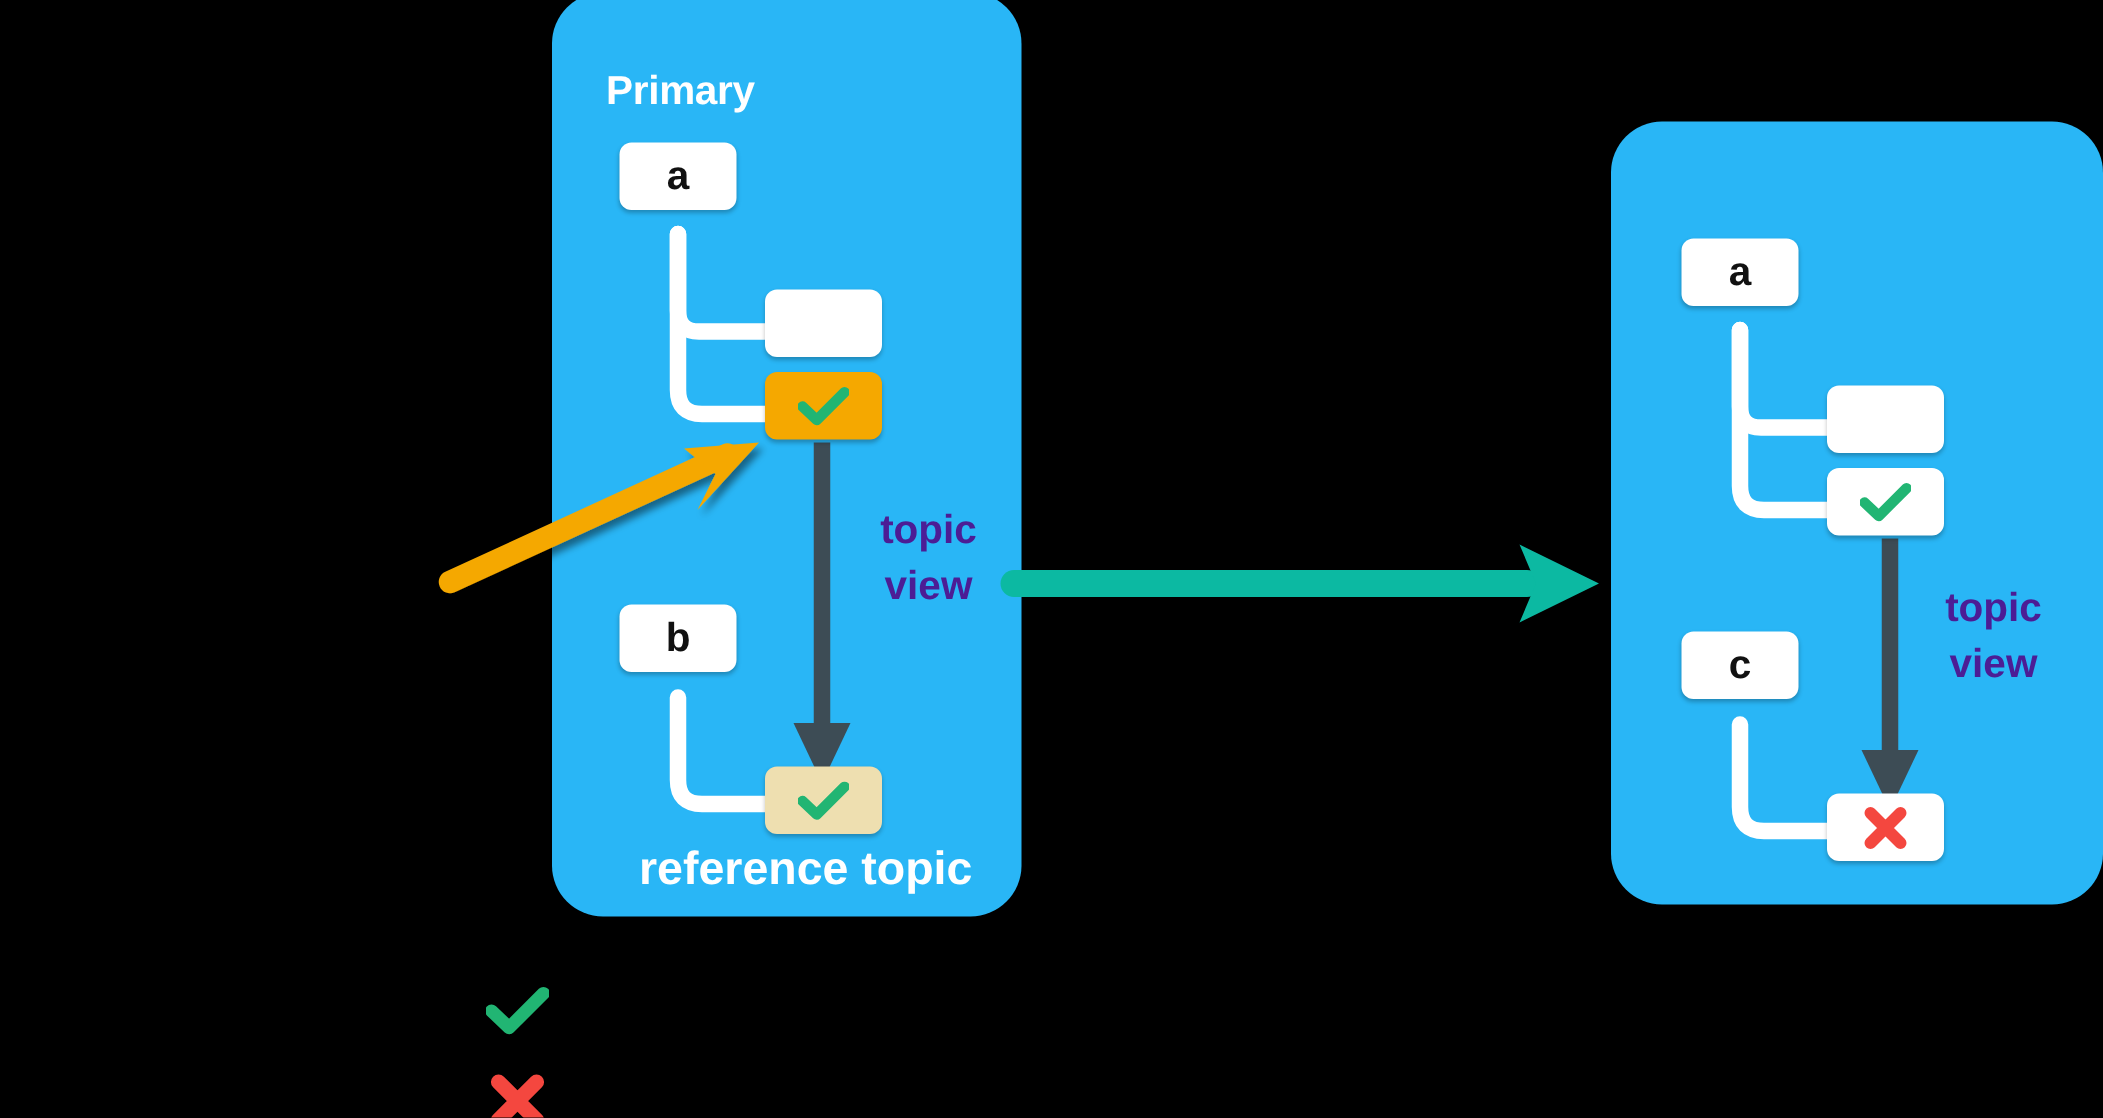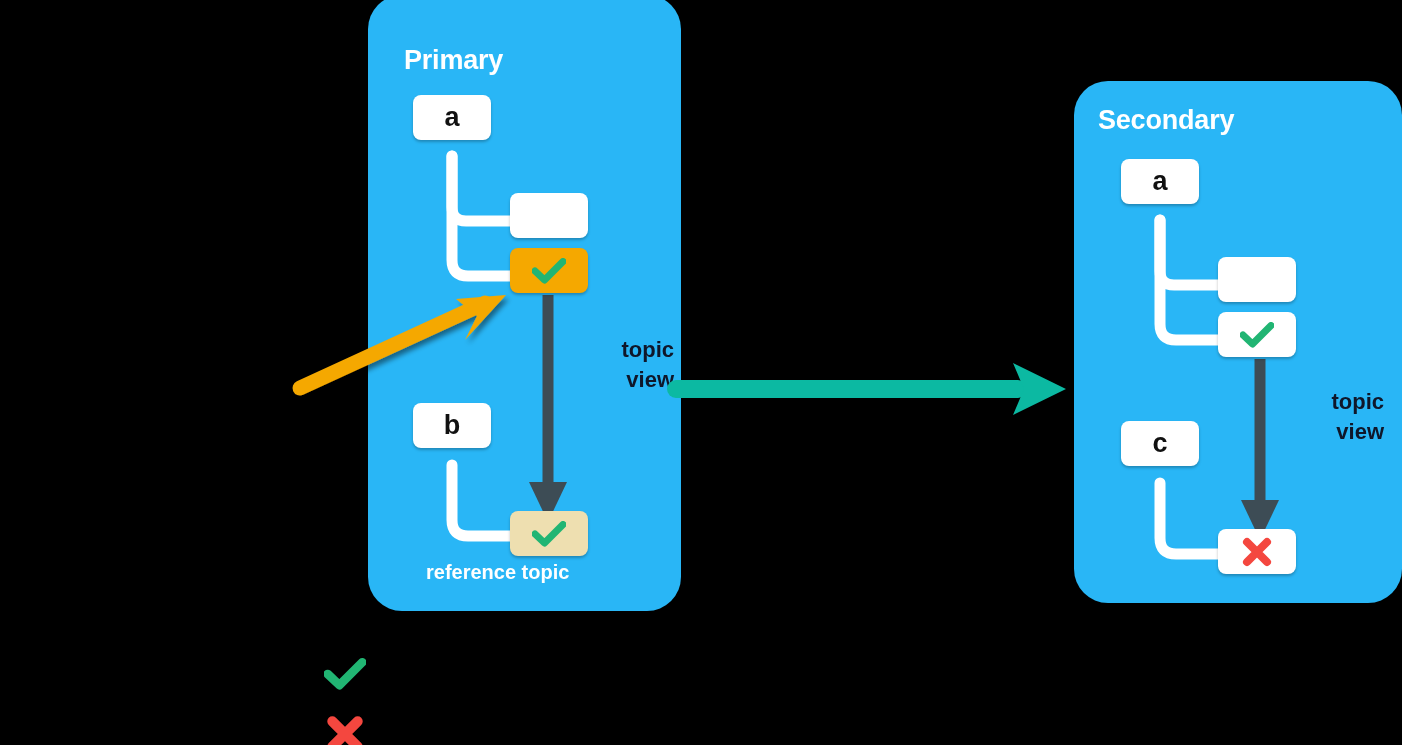--- a/index.html
+++ b/index.html
@@ -88,31 +88,31 @@
     left: 0; top: 0;
     width: 100%;
     height: 100%;
     overflow: visible;
     pointer-events: none;
   }
 
   
   .vlabel {
     position: absolute;
-    color: #0f172a;
-    font-size: 22px;
+    color: #4c1d95;
+    font-size: 27px;
     font-weight: bold;
     line-height: 1.38;
-    text-align: right;
+    text-align: center;
     white-space: pre-line;
   }
   .caption {
     position: absolute;
     color: #ffffff;
-    font-size: 20px;
+    font-size: 31px;
     font-weight: bold;
     white-space: nowrap;
   }
 
   
   .legend-row {
     position: absolute;
     display: flex;
     align-items: center;
     gap: 18px;
@@ -170,21 +170,20 @@
     </div>
 
     <div class="vlabel" style="left:196px; top:340px; width:110px;">topic
 view</div>
 
     <div class="caption" style="left:58px; top:566px;">reference topic</div>
   </div>
 
   <div class="panel" id="panel-secondary">
 
-    <div class="panel-title" id="secondary-title">Secondary</div>
 
     <svg class="conn" viewBox="0 0 328 522" preserveAspectRatio="none">
 
       <path d="M 86 139 L 86 190 Q 86 204 100 204 L 144 204" stroke="#ffffff" stroke-width="11" fill="none" stroke-linecap="round" stroke-linejoin="round"></path>
 
       <path d="M 86 139 L 86 243 Q 86 259 102 259 L 144 259" stroke="#ffffff" stroke-width="11" fill="none" stroke-linecap="round" stroke-linejoin="round"></path>
 
       <path d="M 86 402 L 86 457 Q 86 473 102 473 L 144 473" stroke="#ffffff" stroke-width="11" fill="none" stroke-linecap="round" stroke-linejoin="round"></path>
 
       <path d="M 186 278 L 186 428" stroke="#3d4c55" stroke-width="11" fill="none" stroke-linecap="butt"></path>

